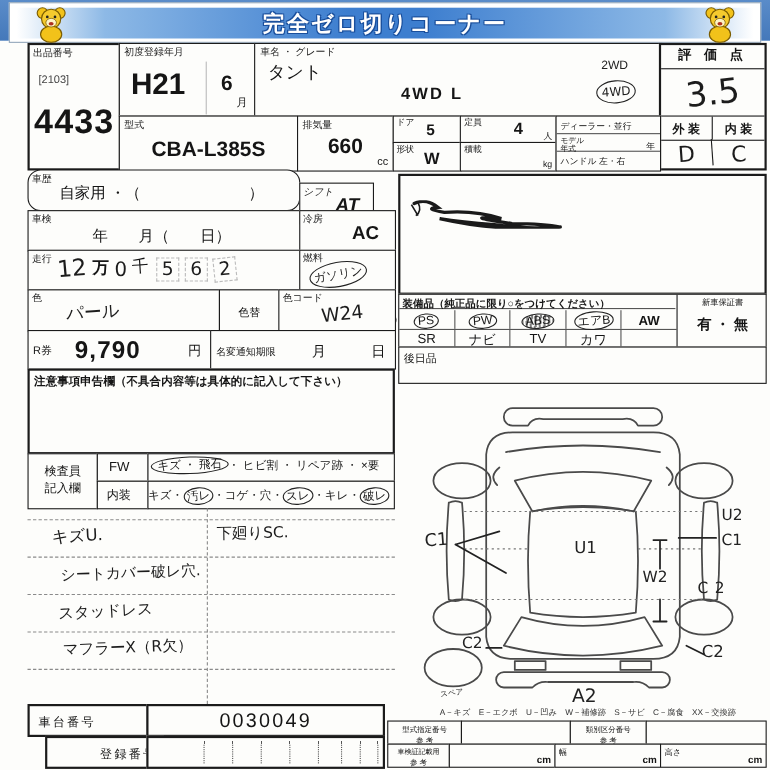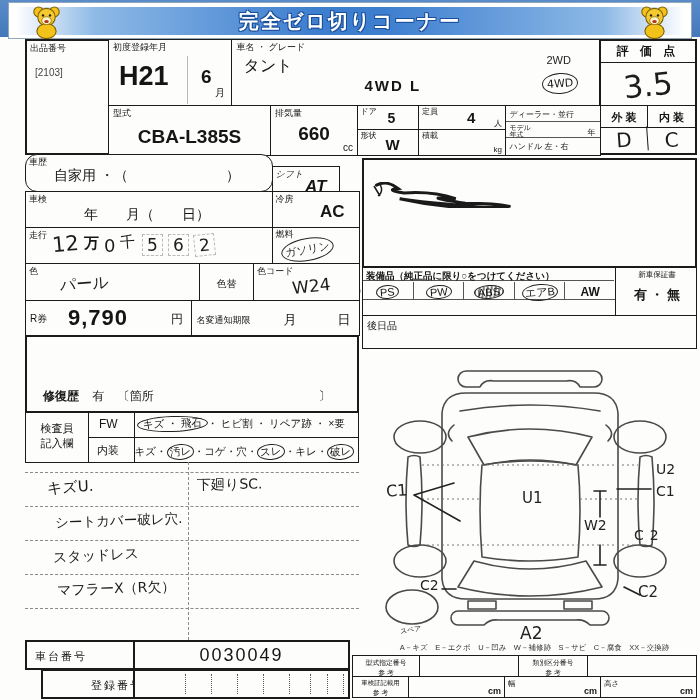--- a/index.html
+++ b/index.html
@@ -48,20 +48,21 @@
       <ellipse cx="20" cy="19" rx="5.5" ry="4.5" fill="#fdf3c4" stroke="#7c5d00" stroke-width="0.8"></ellipse>
       <circle cx="16" cy="13" r="1.4" fill="#222"></circle>
         <circle cx="24" cy="13" r="1.4" fill="#222"></circle>
       <ellipse cx="20" cy="20" rx="2.6" ry="1.8" fill="#b03020"></ellipse>
     </svg>
   </div>
 
   <div class="cell thick" style="left:25px;top:39px;width:85px;height:116px;">
     <div class="lbl abs" style="left:3px;top:3px;">出品番号</div>
     <div class="abs" style="left:8px;top:26px;font-size:10px;color:#444;">[2103]</div>
+    <div class="abs" style="left:0;top:52px;width:100%;text-align:center;font-size:31px;font-weight:bold;letter-spacing:1px;">4433</div>
   </div>
 
   <div class="cell" style="left:108px;top:39px;width:124px;height:67px;">
     <div class="lbl abs" style="left:4px;top:3px;">初度登録年月</div>
     <div class="abs" style="left:10px;top:21px;font-size:27px;font-weight:bold;">H21</div>
     <div class="abs" style="left:78px;top:16px;height:48px;border-left:1px solid #bbb;"></div>
     <div class="abs" style="left:92px;top:26px;font-size:19px;font-weight:bold;">6</div>
     <div class="abs" style="left:106px;top:46px;font-size:10px;">月</div>
   </div>
 
@@ -177,27 +178,21 @@
     <span class="abs" style="left:42px;top:4px;font-size:22px;font-weight:bold;letter-spacing:1px;">9,790</span>
     <span class="abs" style="right:8px;top:10px;font-size:12px;">円</span>
   </div>
   <div class="cell" style="left:190.5px;top:300px;width:169px;height:36px;">
     <span class="abs" style="left:5px;top:13px;font-size:9px;">名変通知期限</span>
     <span class="abs" style="left:92px;top:10px;font-size:13px;">月</span>
     <span class="abs" style="right:8px;top:10px;font-size:13px;">日</span>
   </div>
 
   <div class="cell thick" style="left:25px;top:334.5px;width:334px;height:78px;">
-    <div class="abs" style="left:16px;bottom:6px;font-size:12px;">
-      <span style="font-weight:bold;">修復歴</span>&nbsp;&nbsp;&nbsp;
-      <span>有</span>&nbsp;&nbsp;&nbsp;
-      <span>〔箇所</span>
-      <span style="display:inline-block;width:158px;"></span>
-      <span>〕</span>
-    </div>
+    <div class="abs" style="left:4px;top:3px;font-size:10.5px;font-weight:bold;">注意事項申告欄（不具合内容等は具体的に記入して下さい）</div>
   </div>
 
   <div class="cell" style="left:25px;top:411.5px;width:64px;height:51px;text-align:center;">
     <div style="font-size:11px;margin-top:8px;">検査員</div>
     <div style="font-size:11px;">記入欄</div>
   </div>
   <div class="cell" style="left:88px;top:411.5px;width:47px;height:26px;">
     <span style="font-size:12px;margin:4px 0 0 10px;display:inline-block;">FW</span>
   </div>
   <div class="cell" style="left:133.5px;top:411.5px;width:225.5px;height:26px;white-space:nowrap;">
@@ -253,20 +248,27 @@
 
   <div class="cell" style="left:362px;top:267px;width:335px;height:49px;">
     <div style="font-size:9.5px;font-weight:bold;padding:2px 12px 0 3px;border-bottom:1px solid #555;height:13px;width:251px;box-sizing:border-box;">装備品（純正品に限り○をつけてください）</div>
     <div class="abs" style="left:0;top:14px;width:252px;height:34px;">
       <div style="display:flex;height:17px;border-bottom:1px solid #555;">
         <span style="flex:1;text-align:center;border-right:1px solid #555;"><span class="circ" style="font-size:11px;padding:0 3px;">PS</span></span>
         <span style="flex:1;text-align:center;border-right:1px solid #555;"><span class="circ" style="font-size:11px;padding:0 3px;">PW</span></span>
         <span style="flex:1;text-align:center;border-right:1px solid #555;"><span class="circ scribbled" style="font-size:11px;padding:0 3px;">ABS</span></span>
         <span style="flex:1;text-align:center;border-right:1px solid #555;"><span class="circ" style="font-size:11px;padding:0 2px;">エアB</span></span>
         <span style="flex:1;text-align:center;"><span style="font-size:12px;font-weight:bold;">AW</span></span>
+      </div>
+      <div style="display:flex;height:17px;">
+        <span style="flex:1;text-align:center;border-right:1px solid #555;font-size:12px;padding-top:1px;">SR</span>
+        <span style="flex:1;text-align:center;border-right:1px solid #555;font-size:12px;padding-top:1px;">ナビ</span>
+        <span style="flex:1;text-align:center;border-right:1px solid #555;font-size:12px;padding-top:1px;">TV</span>
+        <span style="flex:1;text-align:center;border-right:1px solid #555;font-size:12px;padding-top:1px;">カワ</span>
+        <span style="flex:1;"></span>
       </div>
     </div>
     <div class="abs" style="left:252px;top:0;width:83px;height:48px;border-left:1.5px solid #1b1b1b;box-sizing:border-box;text-align:center;">
       <div style="font-size:7.5px;padding-top:2px;">新車保証書</div>
       <div style="font-size:13px;font-weight:bold;margin-top:6px;">有 ・ 無</div>
     </div>
   </div>
 
   <div class="cell" style="left:362px;top:314.5px;width:335px;height:34px;">
     <div style="font-size:10px;padding:3px 0 0 4px;">後日品</div>

